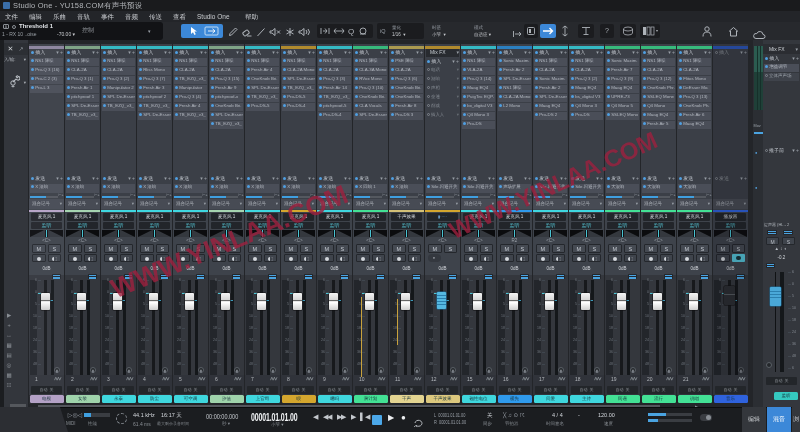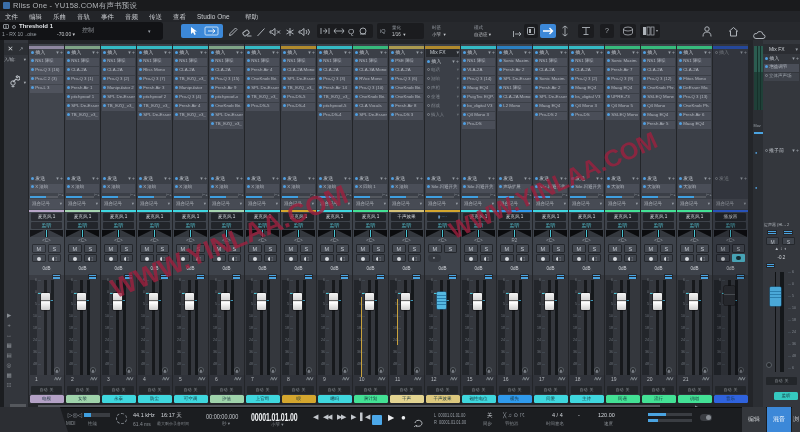--- a/index.html
+++ b/index.html
@@ -1,18 +1,18 @@
 <!DOCTYPE html>
 <html><head><meta charset="utf-8"><style>
 *{margin:0;padding:0;box-sizing:border-box;font-family:"Liberation Sans",sans-serif;}
 body{width:800px;height:432px;overflow:hidden;background:#222428;position:relative;}
 </style></head><body>
 <div style="position:absolute;left:0;top:0;width:800px;height:11px;background:#1a1b1d;">
     <div style="position:absolute;left:3px;top:2px;width:7px;height:7px;background:#3a6ea8;border-radius:1px;"></div>
-    <div style="position:absolute;left:13px;top:1px;font-size:7.5px;color:#b2b5b9;letter-spacing:0.2px;">Rliss One - YU158.COM有声书预设</div>
+    <div style="position:absolute;left:13px;top:1px;font-size:7.5px;color:#b2b5b9;letter-spacing:0.2px;">Studio One - YU158.COM有声书预设</div>
   </div>
 <div style="position:absolute;left:0;top:11px;width:800px;height:11px;background:#232529;">
     <div style="position:absolute;left:5px;top:2px;font-size:6.5px;color:#c9ccd0;">文件</div>
     <div style="position:absolute;left:29px;top:2px;font-size:6.5px;color:#c9ccd0;">编辑</div>
     <div style="position:absolute;left:53px;top:2px;font-size:6.5px;color:#c9ccd0;">乐曲</div>
     <div style="position:absolute;left:77px;top:2px;font-size:6.5px;color:#c9ccd0;">音轨</div>
     <div style="position:absolute;left:101px;top:2px;font-size:6.5px;color:#c9ccd0;">事件</div>
     <div style="position:absolute;left:125px;top:2px;font-size:6.5px;color:#c9ccd0;">音频</div>
     <div style="position:absolute;left:149px;top:2px;font-size:6.5px;color:#c9ccd0;">传送</div>
     <div style="position:absolute;left:173px;top:2px;font-size:6.5px;color:#c9ccd0;">查看</div>

